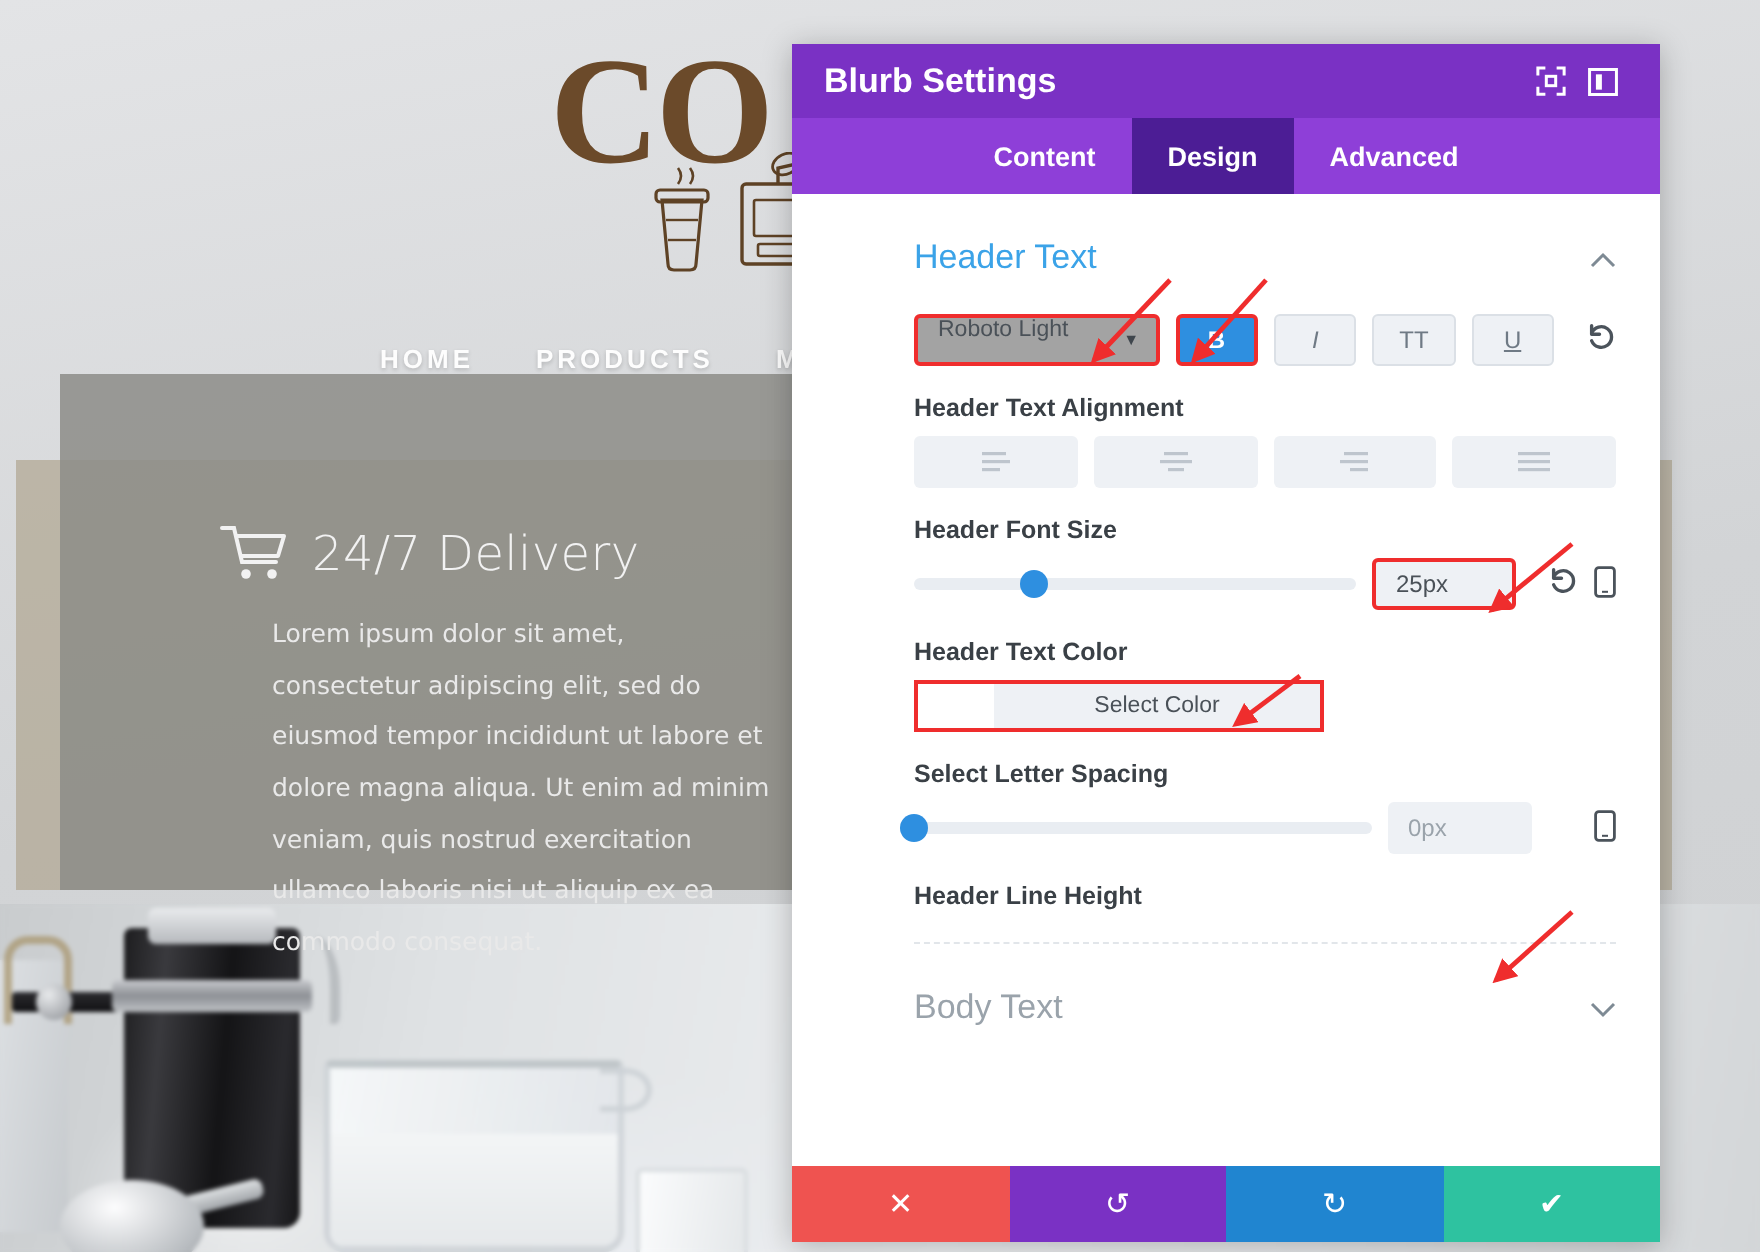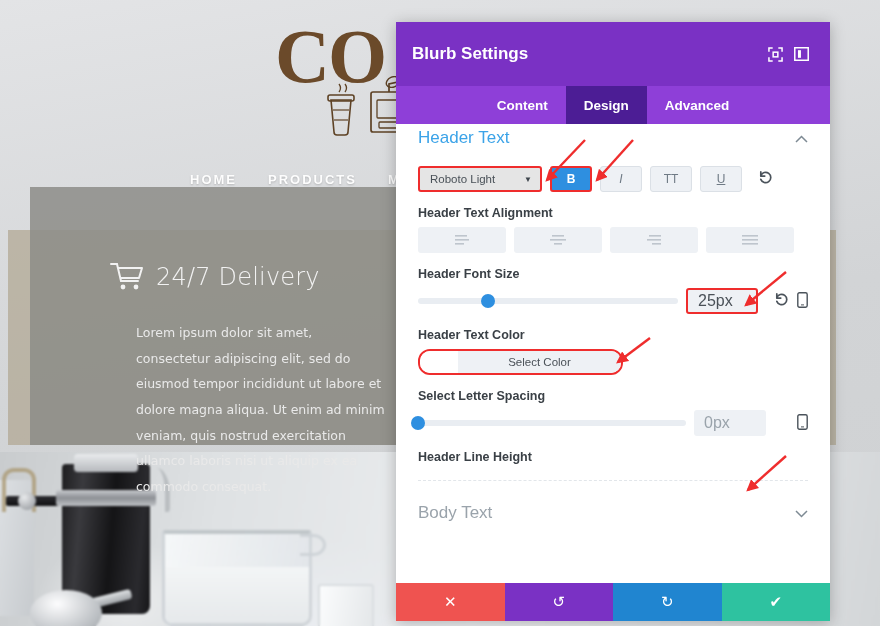--- a/index.html
+++ b/index.html
@@ -135,74 +135,74 @@
 
   #blurb {
     position: absolute; left: 110px; top: 262px; width: 300px; color: #f2f2f2;
   }
   #blurb .cart-row { display: flex; align-items: center; gap: 12px; }
   #blurb .blurb-head {
     font-size: 24px; font-weight: 300; letter-spacing: .2px;
     font-family: "DejaVu Sans", sans-serif;
   }
   #blurb .blurb-body {
-    margin-top: 28px; margin-left: 26px;
+    margin-top: 12px; margin-left: 26px;
     font-size: 12.5px; line-height: 2.05; color: #e9e9e9; width: 250px;
     font-family: "DejaVu Sans", sans-serif;
   }
 
   
   #modal {
     position: absolute; left: 396px; top: 22px; width: 434px; height: 599px;
     background: #fff;
     box-shadow: 0 2px 14px rgba(0,0,0,.25);
     display: flex; flex-direction: column;
     font-size: 13px;
   }
   #modal-titlebar {
-    height: 64px; background: #7a31c4; color: #fff;
+    height: 37px; background: #7a31c4; color: #fff;
     display: flex; align-items: center; padding: 0 16px;
     flex: 0 0 auto;
   }
   #modal-title { font-size: 17px; font-weight: bold; flex: 1; }
   .tb-icon { width: 26px; display:flex; justify-content:center; align-items:center; cursor:pointer; }
 
   #modal-tabs {
     height: 38px; background: #8e3fd8; display: flex; flex: 0 0 auto; justify-content: center;
   }
   .tab {
     padding: 0 18px; display: flex; align-items: center;
     color: #fff; font-size: 13.5px; font-weight: bold; cursor: pointer;
   }
   .tab.active { background: #4c1d95; }
 
   #modal-body {
     flex: 1 1 auto; overflow: hidden; background: #fff;
-    padding: 4px 22px 0 22px; position: relative;
+    padding: 22px 22px 0 22px; position: relative; margin-left: 39px;
   }
 
   .section-head {
     display: flex; align-items: center; justify-content: space-between;
     margin-bottom: 18px;
   }
   .section-head .st { font-size: 17px; color: #3ba3e8; font-weight: 400; }
   .section-head.collapsed .st { color: #9aa3ab; }
   .chev { color: #7e8a94; font-size: 13px; }
 
   .field { margin-bottom: 14px; }
   .field-label {
     font-size: 12.5px; color: #3a4046; font-weight: bold; margin-bottom: 7px;
   }
 
   .row { display: flex; align-items: center; gap: 8px; }
 
   .select-wrap {
     position: relative; width: 124px; height: 26px;
-    background: #e5e5e5; border: 1px solid #dbe0e6; border-radius: 3px;
-    display: flex; align-items: center; padding: 0 22px 0 10px;
+    background: #a3a3a3; border: 1px solid #dbe0e6; border-radius: 3px;
+    display: flex; align-items: flex-start; padding: 0 22px 0 10px;
     font-size: 11.5px; color: #4a5158; cursor: pointer;
   }
   .select-wrap .caret {
     position: absolute; right: 8px; top: 50%; transform: translateY(-50%);
     font-size: 8px; color: #3f464d;
   }
   .fmt-btn {
     width: 42px; height: 26px; border-radius: 3px;
     background: #eef1f5; border: 1px solid #dbe0e6;
     display: flex; align-items: center; justify-content: center;
@@ -221,27 +221,27 @@
   .align-btn svg { opacity: .55; }
 
   .slider { flex: 1; height: 6px; background: #e9edf2; border-radius: 3px; position: relative; cursor: pointer; }
   .slider .knob {
     position: absolute; top: 50%; transform: translate(-50%,-50%);
     width: 14px; height: 14px; border-radius: 50%; background: #2e8fe0;
   }
   .num-box {
     width: 72px; height: 26px; background: #eef1f5; border-radius: 3px;
     display: flex; align-items: center; padding-left: 10px;
-    font-size: 16px; color: #4a5158; cursor: text;
+    font-size: 12px; color: #4a5158; cursor: text;
   }
   .num-box.placeholder { color: #9aa3ab; }
 
   .color-btn {
     width: 205px; height: 26px; display: flex; cursor: pointer;
-    border: 1px solid #dbe0e6; border-radius: 12px; overflow: hidden;
+    border: 1px solid #dbe0e6; border-radius: 0; overflow: hidden;
   }
   .color-swatch { width: 38px; background: #ffffff; }
   .color-label {
     flex: 1; background: #eef1f5; display: flex; align-items: center;
     justify-content: center; font-size: 11.5px; color: #4a5158;
   }
 
   .hl { border: 2px solid #ef2d2d !important; }
 
   .divider { border-top: 1px dashed #e2e6ea; margin: 16px 0 0 0; }

